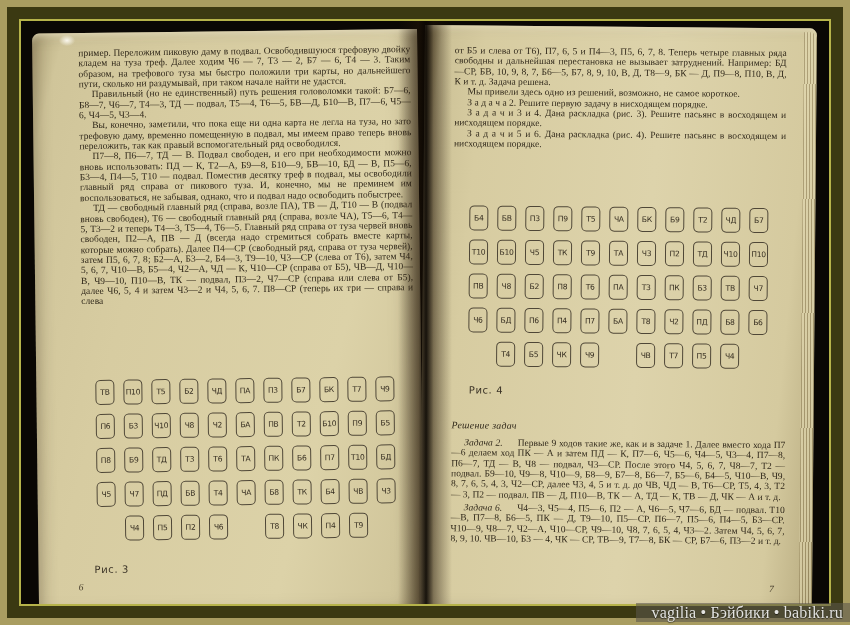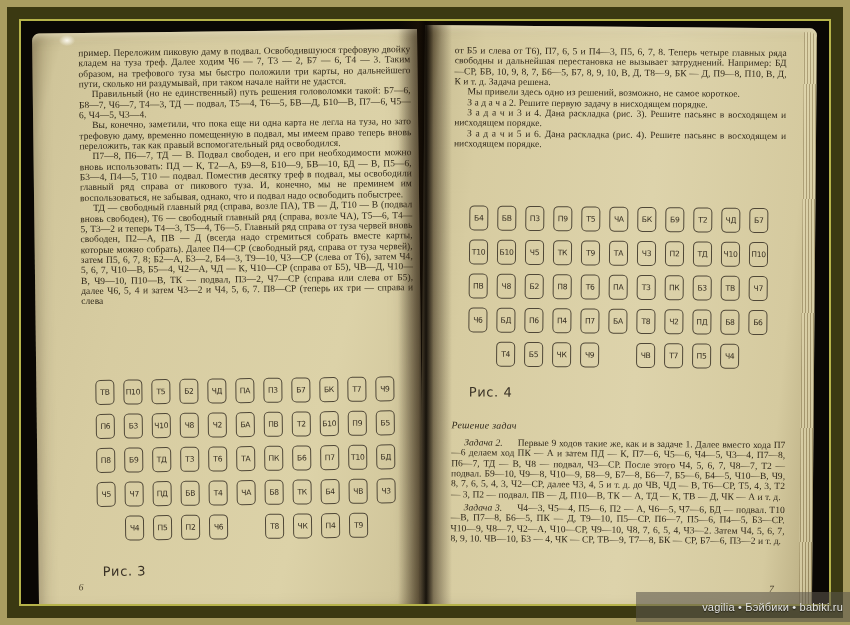--- a/index.html
+++ b/index.html
@@ -43,32 +43,32 @@
   .grid { position:absolute; z-index:2; }
   .grid-left { left:59px; top:347px; }
   .grid-right { left:46px; top:180px; }
   .card-row { display:flex; gap:9px; margin-bottom:9px; }
   .card-row:last-child { margin-top:3px; }
   .card { width:19px; height:25px; flex:0 0 19px; border:1px solid #4f4737; border-radius:5px;
     display:flex; align-items:center; justify-content:center;
     font-family:"DejaVu Sans", sans-serif; font-size:7.6px; color:#352d20; letter-spacing:-.3px; }
   .card.empty { visibility:hidden; border:none; }
 
-  .fig-caption { position:absolute; font-family:"DejaVu Sans", sans-serif; font-size:13px;
+  .fig-caption { position:absolute; font-family:"DejaVu Sans", sans-serif; font-size:10px;
     color:#3a3226; letter-spacing:.6px; }
-  .cap-left { left:64px; top:531px;text-align:center; }
+  .cap-left { left:56px; top:531px;text-align:center; }
   .cap-right { left:47px; top:359px; }
   .page-num { position:absolute; font-size:9.5px; font-style:italic; color:#473e2c; }
   .pn-left { left:40px; top:549px; }
   .pn-right { left:349px; top:556px; }
 
-  .watermark { position:absolute; right:0; bottom:3px; height:30px; min-width:214px; z-index:9;
+  .watermark { position:absolute; right:0; bottom:3px; height:19px; min-width:214px; z-index:9;
     display:flex; align-items:center; justify-content:flex-end; padding:0 7px;
     background:rgba(92,86,76,.58); color:#e3e3e0;
-    font-family:Liberation Sans, sans-serif; font-size:11px; letter-spacing:.2px;
+    font-family:Liberation Serif, serif; font-size:16px; letter-spacing:.2px;
     text-shadow:0 1px 1px rgba(0,0,0,.6); }
 </style>
 </head>
 <body>
 
 <div class="canvas">
   <div class="frame-dark">
     <div class="frame-line">
       <div class="photo">
 
@@ -223,21 +223,21 @@
                 <div class="card">Т7</div>
                 <div class="card">П5</div>
                 <div class="card">Ч4</div>
                 <div class="card empty"></div>
               </div>
             </div>
           <div class="fig-caption cap-right">Рис. 4</div>
           <div class="text-col sols">
             <div class="sols-heading">Решение задач</div>
             <p class="indent"><i class="sol-label">Задача 2.</i><span>Первые 9 ходов такие же, как и в задаче 1. Далее вместо хода П7—6 делаем ход ПК — А и затем ПД — К, П7—6, Ч5—6, Ч4—5, Ч3—4, П7—8, П6—7, ТД — В, Ч8 — подвал, Ч3—СР. После этого Ч4, 5, 6, 7, Ч8—7, Т2 — подвал. Б9—10, Ч9—8, Ч10—9, Б8—9, Б7—8, Б6—7, Б5—6, Б4—5, Ч10—В, Ч9, 8, 7, 6, 5, 4, 3, Ч2—СР, далее Ч3, 4, 5 и т. д. до ЧВ, ЧД — В, Т6—СР, Т5, 4, 3, Т2 — 3, П2 — подвал. ПВ — Д, П10—В, ТК — А, ТД — К, ТВ — Д, ЧК — А и т. д.</span></p>
-            <p class="indent"><i class="sol-label">Задача 3.</i><span>Ч4—3, Ч5—4, П5—6, П2 — А, Ч6—5, Ч7—6, БД — подвал. Т10—В, П7—8, Б6—5, ПК — Д, Т9—10, П5—СР. П6—7, П5—6, П4—5, Б3—СР. Ч10—9, Ч8—7, Ч2—А, Ч10—СР, Ч9—10, Ч8, 7, 6, 5, 4, Ч3—2. Затем Ч4, 5, 6, 7, 8, 9, 10. ЧВ—10, Б3 — 4, ЧК — СР, ТВ—9, Т7—8, БК — СР, Б7—6, П3—2 и т. д.</span></p>
+            <p class="indent"><i class="sol-label">Задача 6.</i><span>Ч4—3, Ч5—4, П5—6, П2 — А, Ч6—5, Ч7—6, БД — подвал. Т10—В, П7—8, Б6—5, ПК — Д, Т9—10, П5—СР. П6—7, П5—6, П4—5, Б3—СР. Ч10—9, Ч8—7, Ч2—А, Ч10—СР, Ч9—10, Ч8, 7, 6, 5, 4, Ч3—2. Затем Ч4, 5, 6, 7, 8, 9, 10. ЧВ—10, Б3 — 4, ЧК — СР, ТВ—9, Т7—8, БК — СР, Б7—6, П3—2 и т. д.</span></p>
           </div>
           <div class="page-num pn-right">7</div>
           <div class="edge-stack"></div>
         </div>
 
         <div class="gutter"></div>
         <div class="spot"></div>
       </div>
     </div>
   </div>

